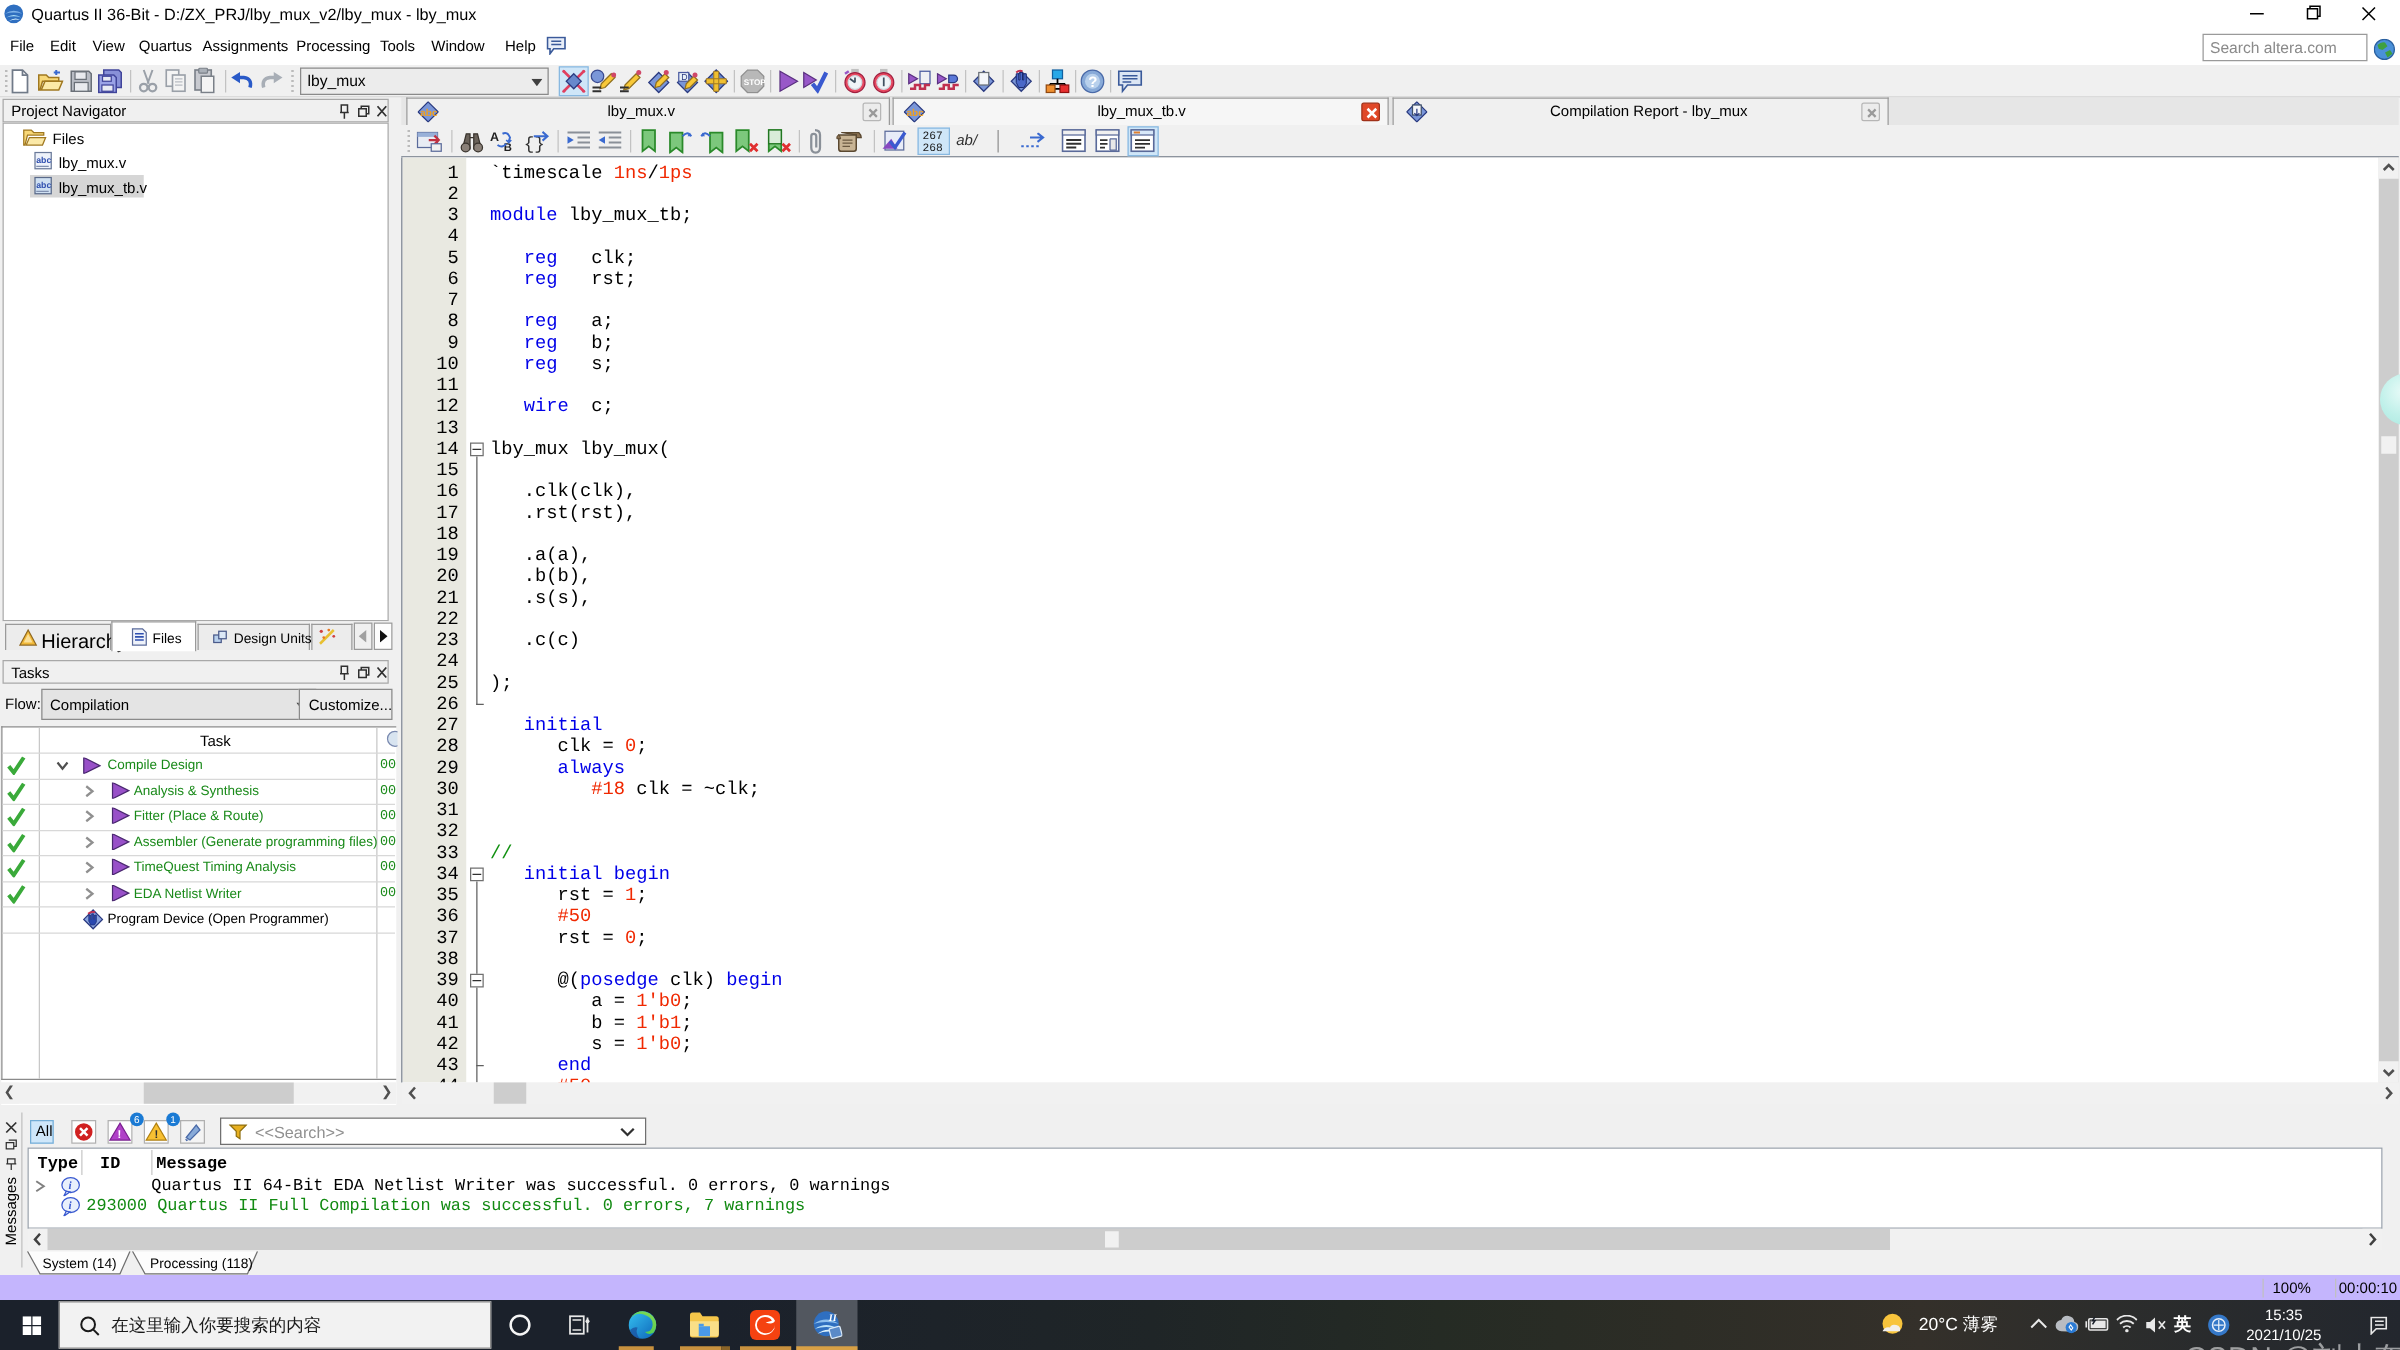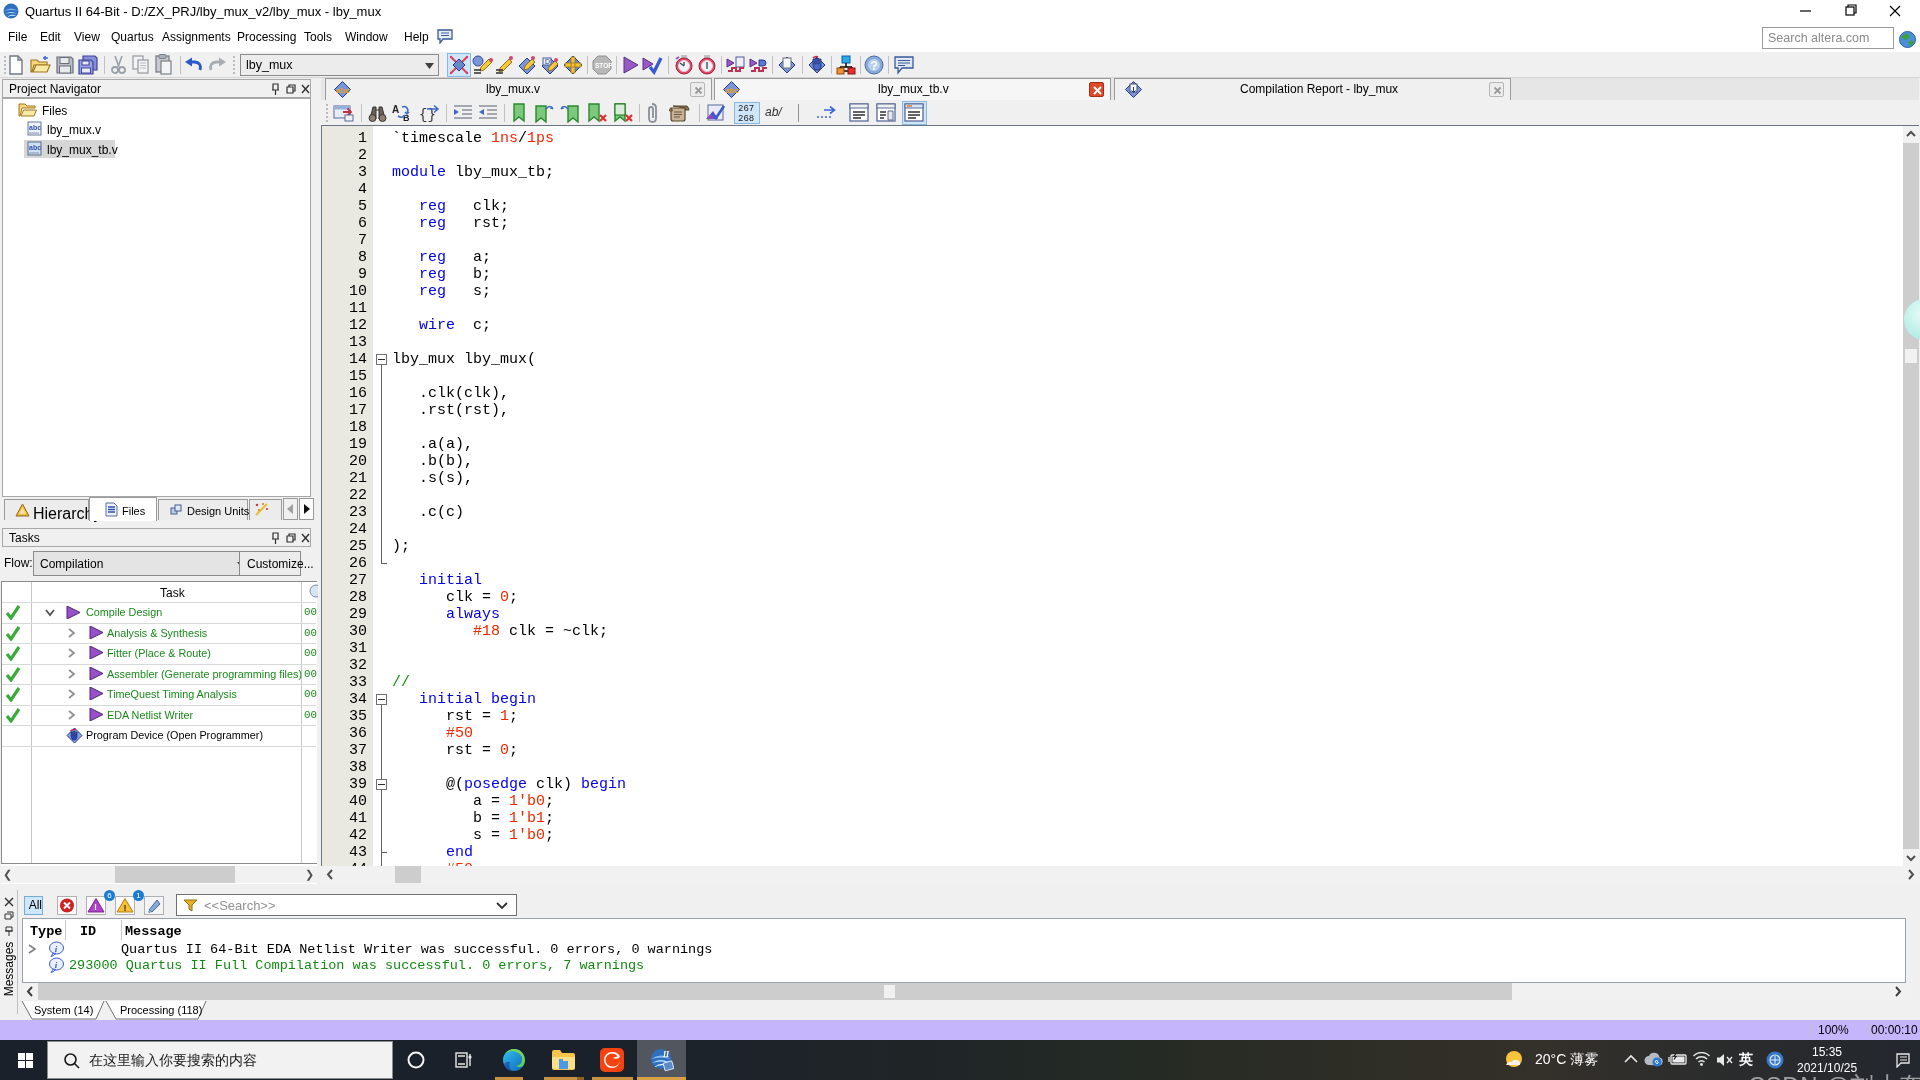--- a/index.html
+++ b/index.html
@@ -37,21 +37,21 @@
 </head>
 <body>
 
 <div class="abs" id="titlebar">
   <svg class="abs" style="left:3px;top:3px" width="16" height="16" viewBox="0 0 16 16">
     <circle cx="8" cy="8" r="7.5" fill="#2f6fc0"></circle>
     <path d="M1 8 Q8 3 15 8 Q8 6 1 8z" fill="#7fb3e8"></path>
     <path d="M2 11 Q8 7 14 11 Q8 9 2 11z" fill="#aee0f8"></path>
     <path d="M4 14 Q9 10 13 13 Q8 12 4 14z" fill="#d8f0fc"></path>
   </svg>
-  <span class="abs" style="left:25px;top:4px;font-size:13px;color:#000">Quartus II 64-Bit - D:/ZX_PRJ/lby_mux_v2/lby_mux - lby_mux</span>
+  <span class="abs" style="left:25px;top:4px;font-size:13px;color:#000">Quartus II 36-Bit - D:/ZX_PRJ/lby_mux_v2/lby_mux - lby_mux</span>
   <svg class="abs" style="left:1795px;top:0px" width="120" height="22" viewBox="0 0 120 22">
     <path d="M5 11 h11" stroke="#000" stroke-width="1.2" fill="none"></path>
     <rect x="51" y="7" width="8" height="8" fill="none" stroke="#000" stroke-width="1.2"></rect>
     <path d="M53 7 v-2 h8 v8 h-2" fill="none" stroke="#000" stroke-width="1.2"></path>
     <path d="M95 6 l10 10 M105 6 l-10 10" stroke="#000" stroke-width="1.2" fill="none"></path>
   </svg>
 </div>
 
 <div class="abs" id="menubar">
   <span class="menuitem" style="left:8px">File</span>
@@ -342,21 +342,21 @@
     </svg>
   </div>
 
   <span class="abs" style="left:4px;top:478px;font-size:12px">Flow:</span>
   <div class="abs" style="left:33px;top:473px;width:220px;height:25px;background:#e4e4e4;border:1px solid #8a8a8a">
     <span style="position:absolute;left:6px;top:5px;font-size:12px">Compilation</span>
     <svg style="position:absolute;right:6px;top:10px" width="9" height="6" viewBox="0 0 9 6">
         <path d="M0 0 h9 l-4.5 6z" fill="#404040"></path>
       </svg>
   </div>
-  <div class="abs" style="left:239px;top:473px;width:62px;height:25px;background:#ececec;border:1px solid #8a8a8a">
+  <div class="abs" style="left:239px;top:473px;width:75px;height:25px;background:#ececec;border:1px solid #8a8a8a">
     <span style="position:absolute;left:7px;top:5px;font-size:12px">Customize...</span>
   </div>
 
   <div class="abs" style="left:1px;top:503px;width:316px;height:283px;background:#fff;border:1px solid #8a8a8a;border-right:none"></div>
   <div class="abs" style="left:1px;top:786px;width:316px;height:20px;background:#fff"></div>
   <span class="abs" style="left:160px;top:508px;font-size:12px">Task</span>
   <svg class="abs" style="left:309px;top:506px" width="9" height="14" viewBox="0 0 9 14">
       <circle cx="7" cy="7" r="6" fill="#d8e4f0" stroke="#7a8ab0"></circle>
     </svg>
   <div class="abs" style="left:31px;top:504px;width:1px;height:281px;background:#c8c8c8"></div>

